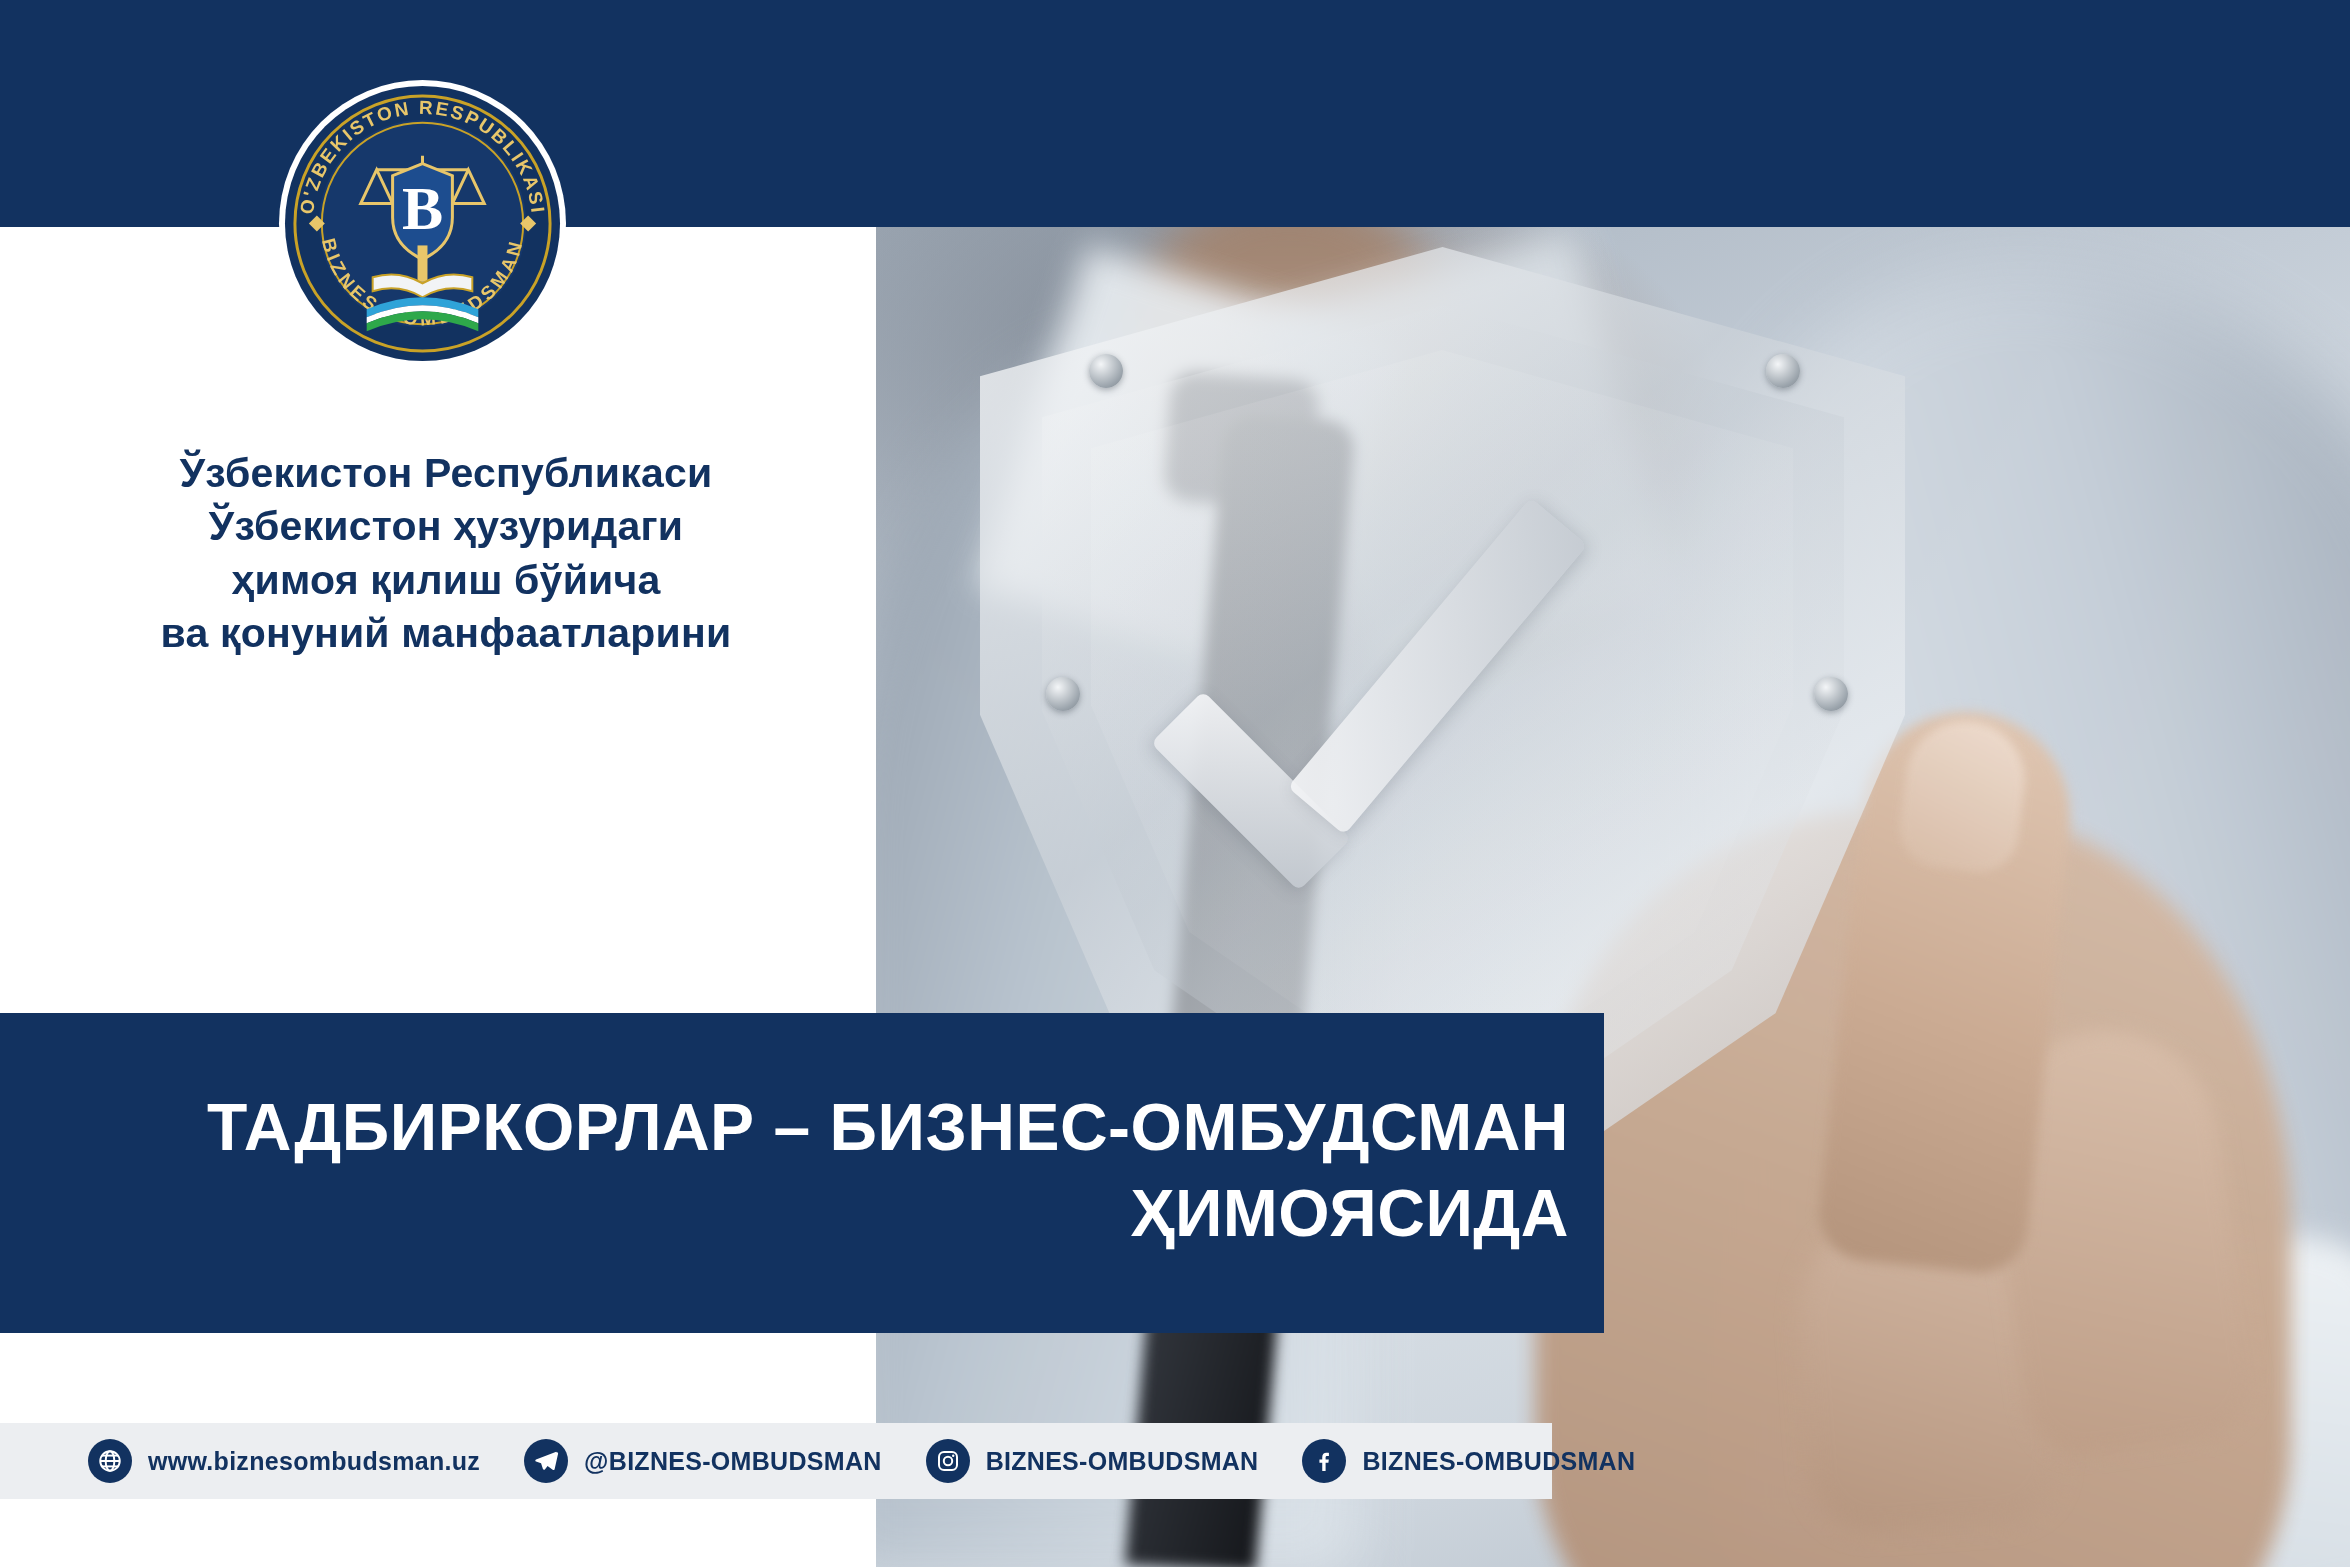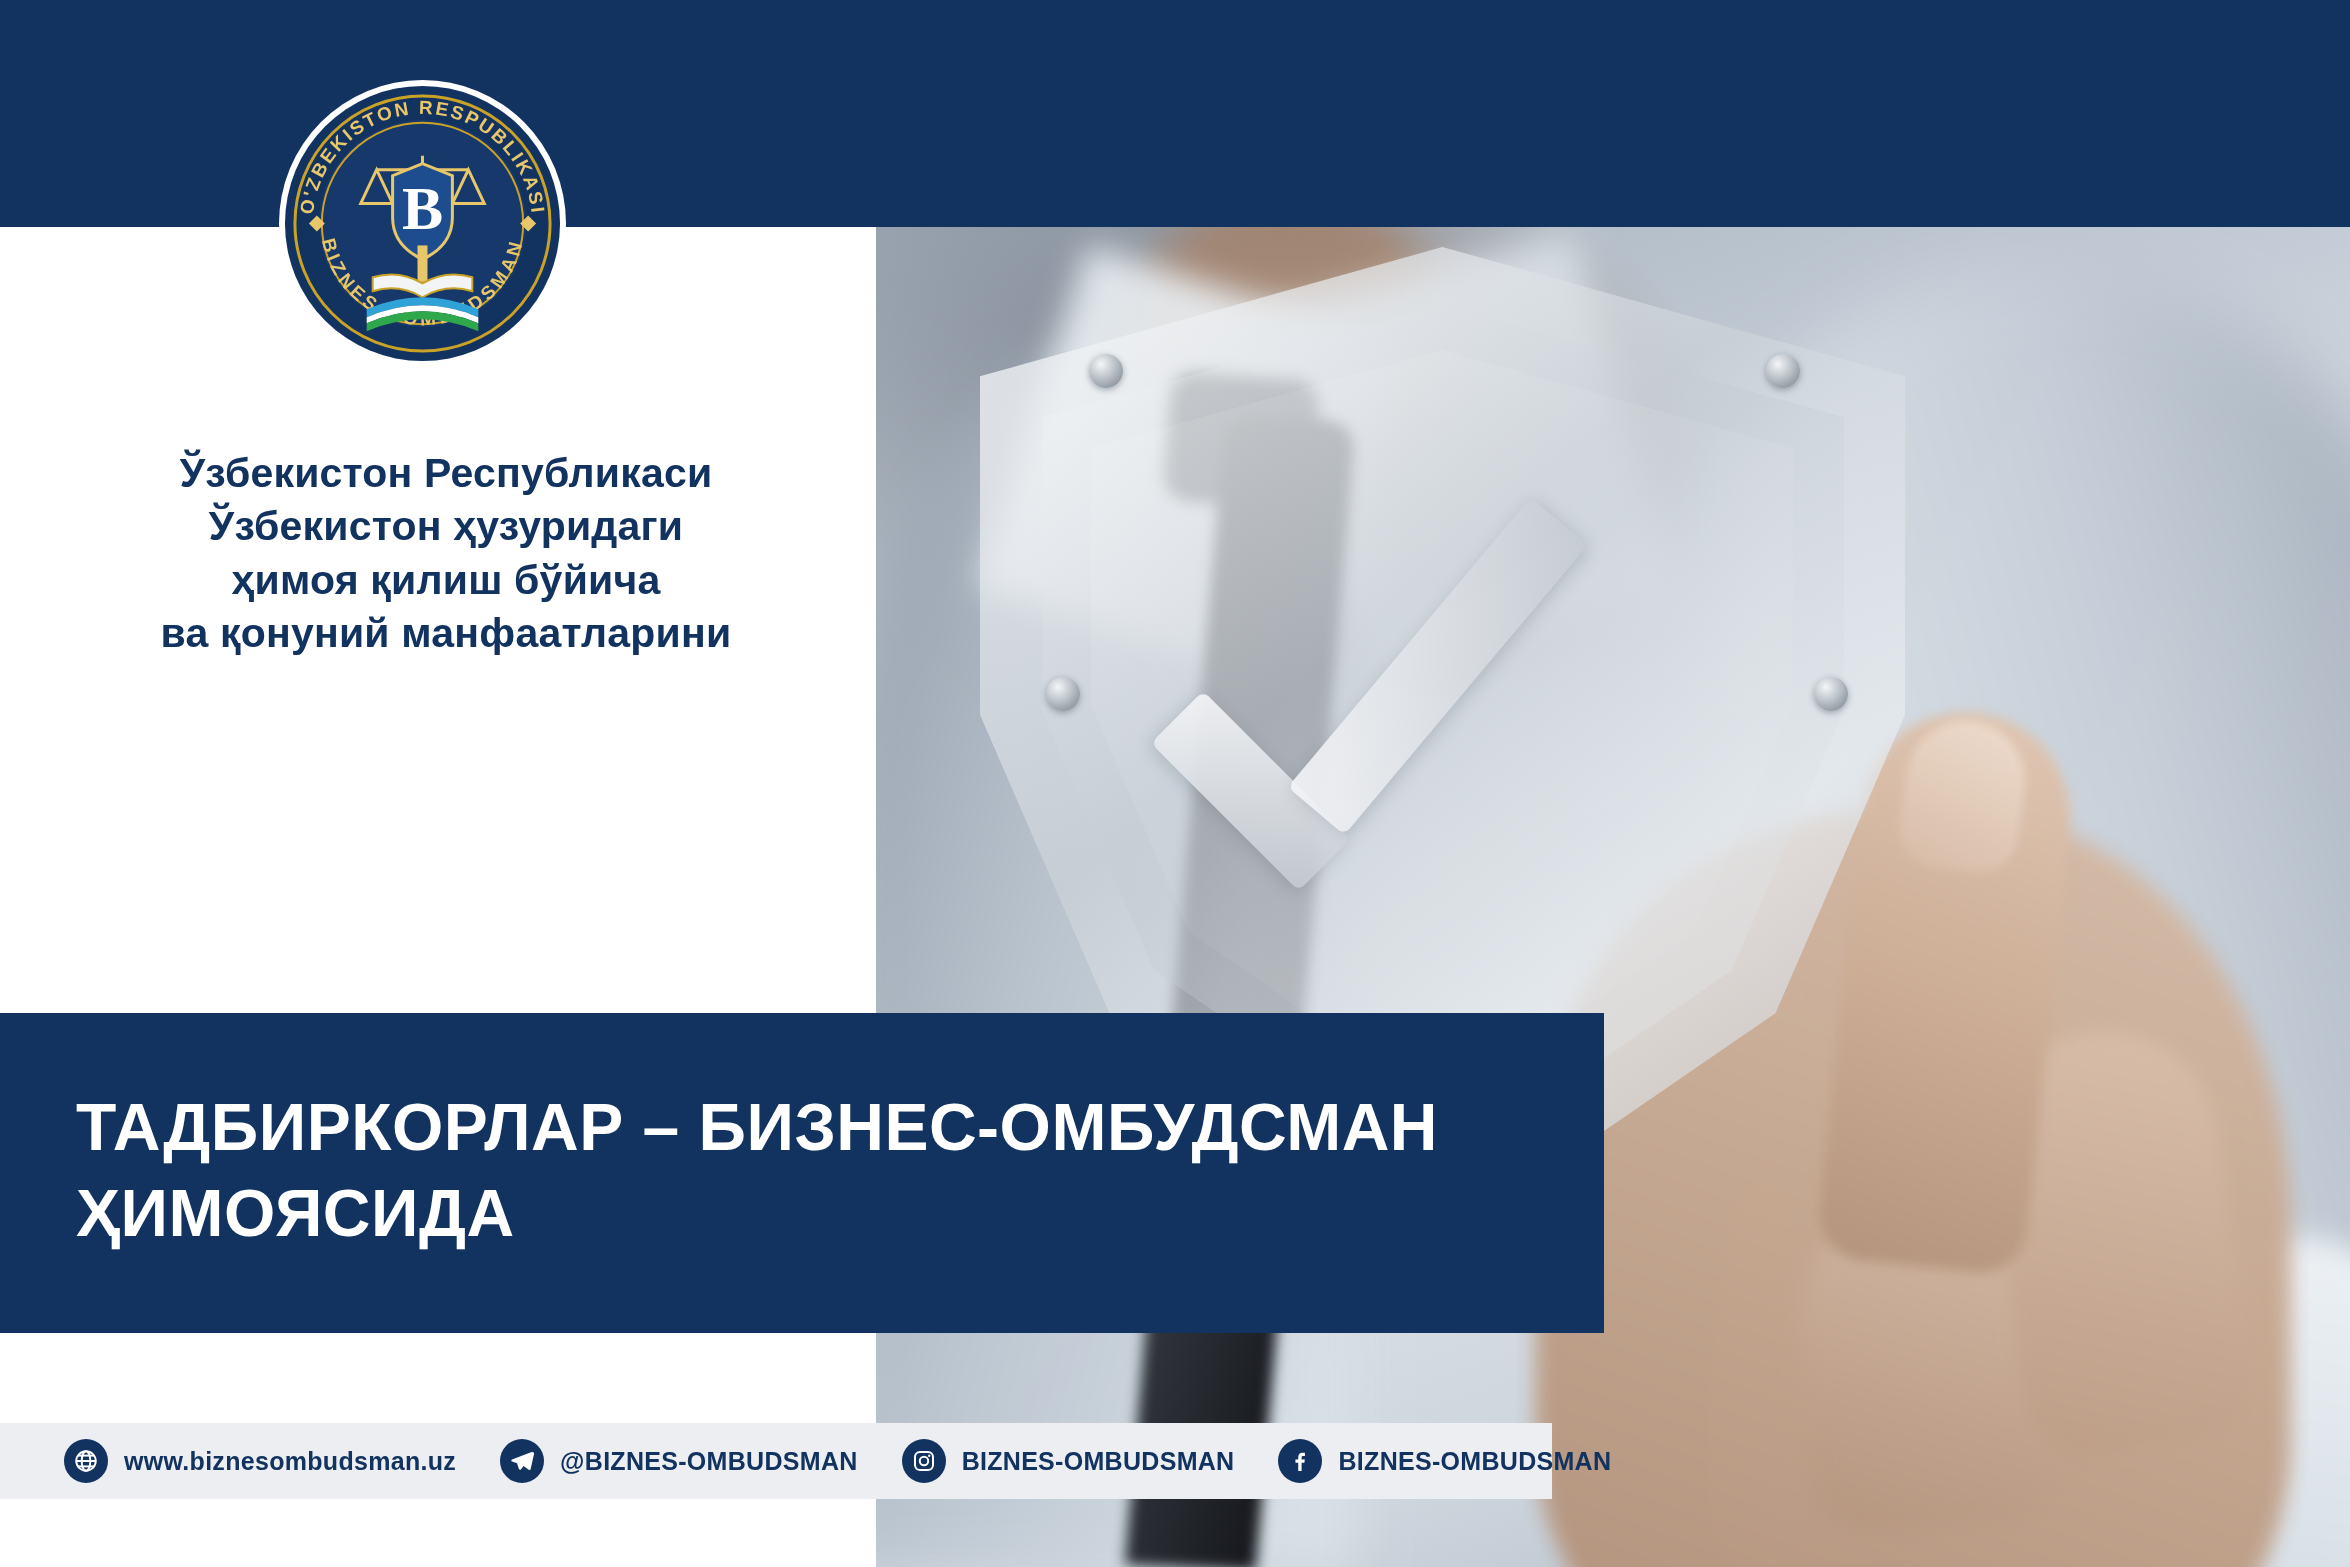--- a/index.html
+++ b/index.html
@@ -278,33 +278,34 @@
   .headline-text {
     position: absolute;
     left: 76px;
     top: 1085px;
     width: 1493px;
     color: #ffffff;
     font-weight: bold;
     font-size: 66px;
     line-height: 1.30;
     letter-spacing: 0.5px;
+    text-align: right;
   }
 
   
   .contact-strip {
     position: absolute;
     left: 0;
     top: 1423px;
     width: 1552px;
     height: 76px;
     background: #eceef1;
     display: flex;
     align-items: center;
-    padding-left: 64px;
+    padding-left: 88px;
     box-sizing: border-box;
   }
   .contact-item {
     display: flex;
     align-items: center;
     margin-right: 44px;
     white-space: nowrap;
   }
   .contact-item .ci-icon {
     width: 44px; height: 44px;

